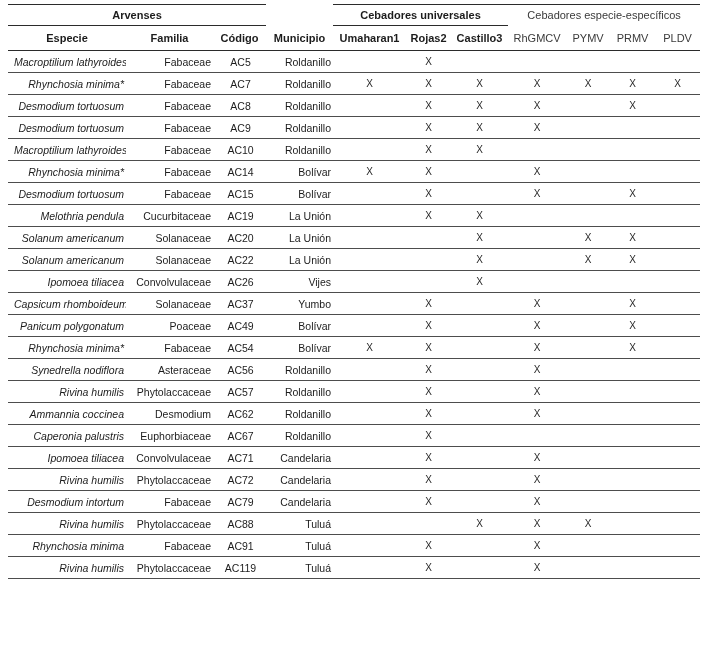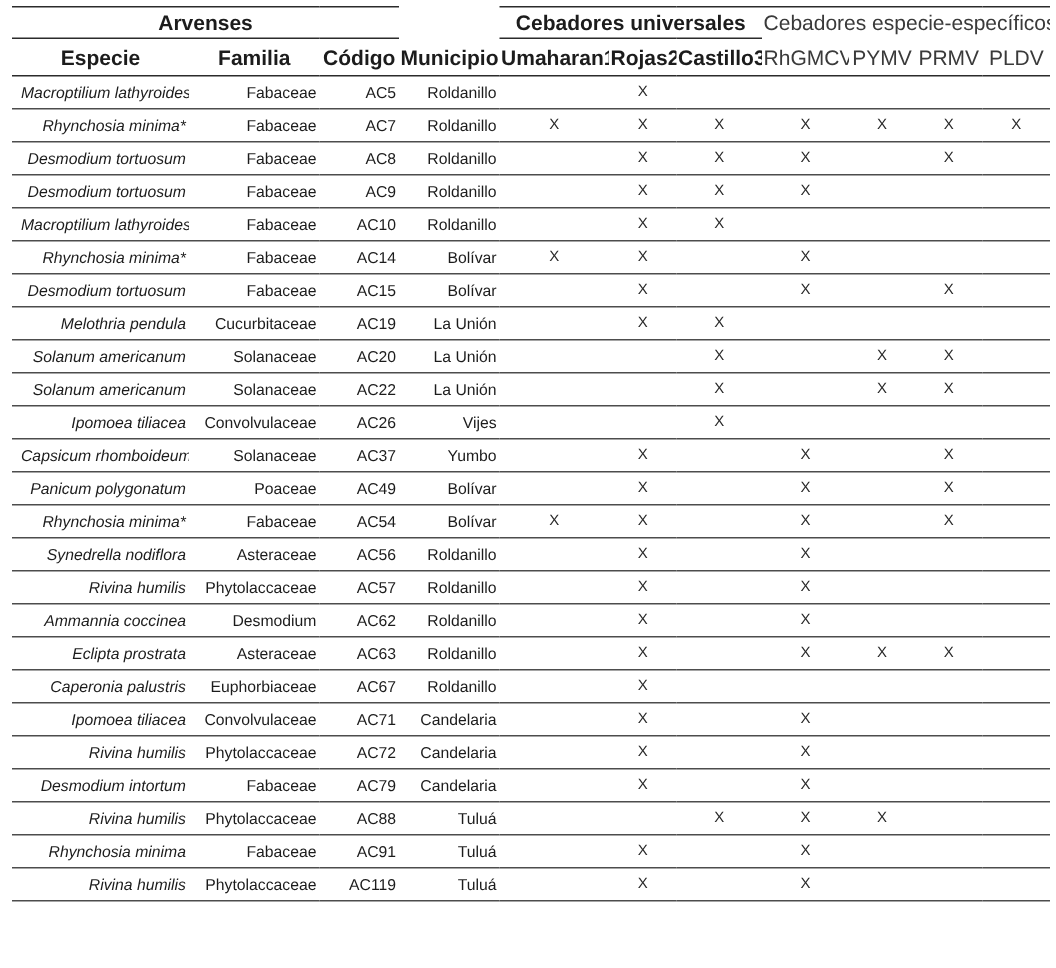--- a/index.html
+++ b/index.html
@@ -12,21 +12,21 @@
     color: #1c1c1c;
     overflow: hidden;
   }
   .wrap { padding: 4px 4px 0 8px; }
   table {
     border-collapse: collapse;
     table-layout: fixed;
     width: 692px;
   }
   thead th {
-    font-size: 14px;
+    font-size: 11px;
     font-weight: bold;
     text-align: center;
     vertical-align: middle;
     padding: 2px 1px;
     white-space: nowrap;
     overflow: hidden;
   }
   tr.group-row th { height: 21px; }
   tr.colhead-row th { height: 25px; border-bottom: 1.5px solid #2b2b2b; }
   th.grp {
@@ -44,21 +44,21 @@
     font-size: 10.5px;
     height: 22px;
     padding: 0 2px;
     border-bottom: 1px solid #4d4d4d;
     white-space: nowrap;
     overflow: hidden;
     vertical-align: middle;
   }
   td.especie { font-style: italic; padding-left: 6px; text-align: right; }
   td.familia { padding-left: 5px; text-align: right; }
-  td.codigo { padding-left: 4px; text-align: right; }
+  td.codigo { padding-left: 4px; text-align: center; }
   td.municipio { padding-left: 5px; text-align: right; }
   td.mark { text-align: center; font-size: 10px; color: #2a2a2a; }
 </style>
 </head>
 <body>
 
 <div class="wrap">
   <table>
     <colgroup>
       <col style="width:118px">
@@ -310,33 +310,20 @@
           <td class="municipio">Roldanillo</td>
           <td class="mark"></td>
           <td class="mark">X</td>
           <td class="mark"></td>
           <td class="mark">X</td>
           <td class="mark"></td>
           <td class="mark"></td>
           <td class="mark"></td>
         </tr>
         <tr>
-          <td class="especie">Eclipta prostrata</td>
-          <td class="familia">Asteraceae</td>
-          <td class="codigo">AC63</td>
-          <td class="municipio">Roldanillo</td>
-          <td class="mark"></td>
-          <td class="mark">X</td>
-          <td class="mark"></td>
-          <td class="mark">X</td>
-          <td class="mark">X</td>
-          <td class="mark">X</td>
-          <td class="mark"></td>
-        </tr>
-        <tr>
           <td class="especie">Caperonia palustris</td>
           <td class="familia">Euphorbiaceae</td>
           <td class="codigo">AC67</td>
           <td class="municipio">Roldanillo</td>
           <td class="mark"></td>
           <td class="mark">X</td>
           <td class="mark"></td>
           <td class="mark"></td>
           <td class="mark"></td>
           <td class="mark"></td>

